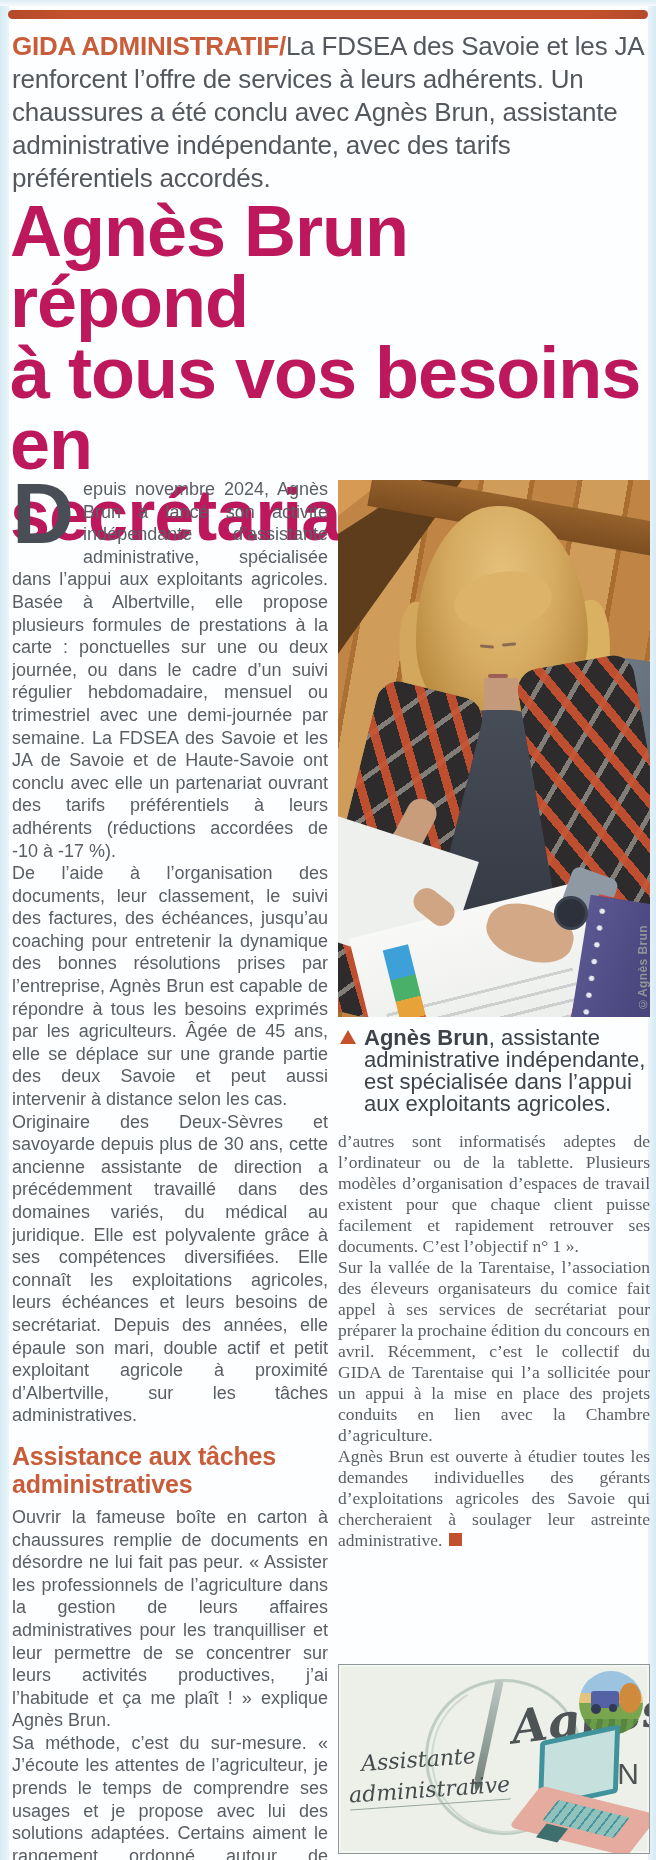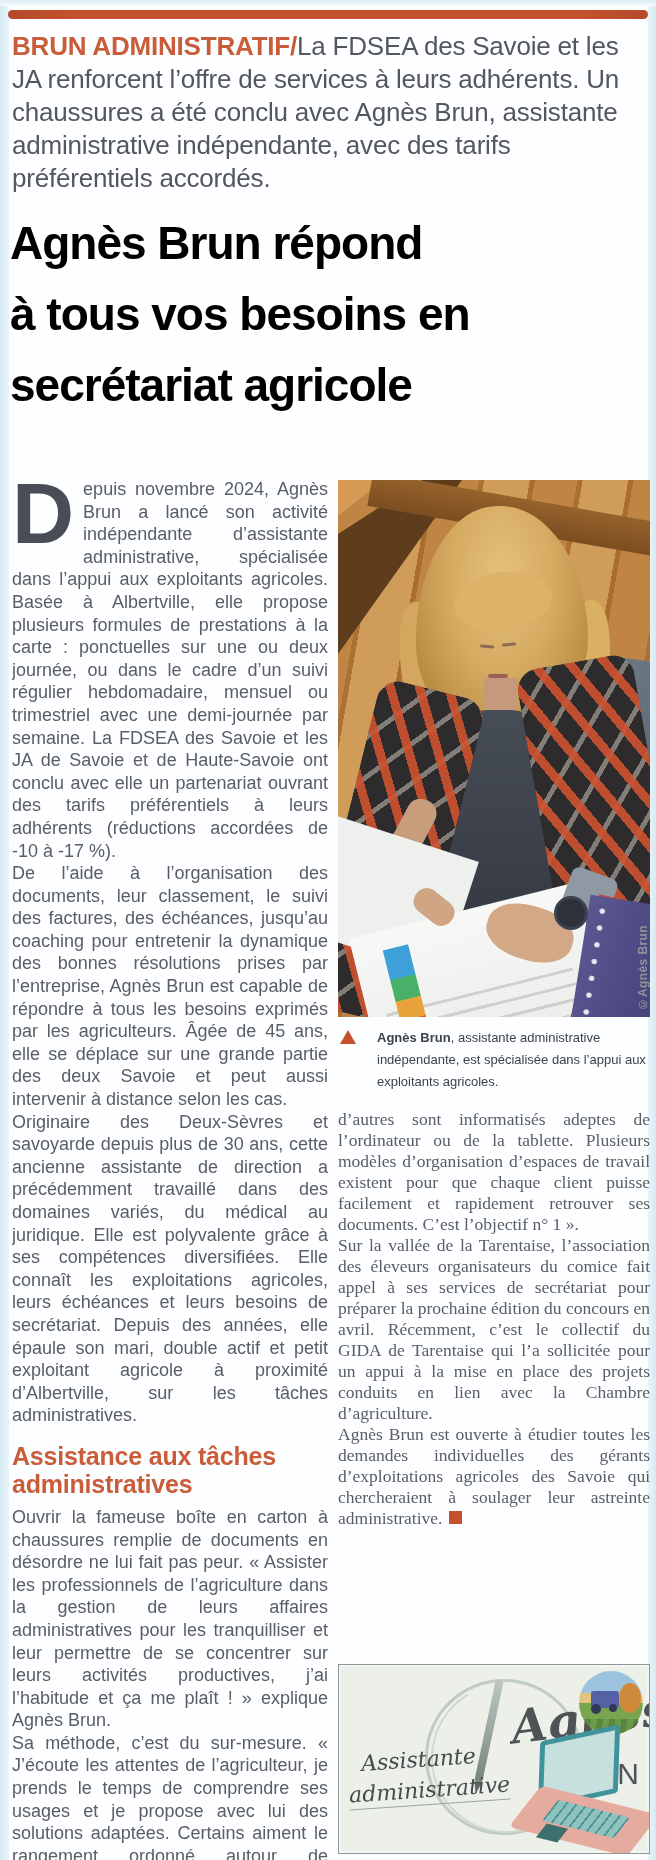--- a/index.html
+++ b/index.html
@@ -10,22 +10,22 @@
   .edge.right{right:0;top:0;width:8px;height:1860px;background:linear-gradient(270deg,#d5eaf3,#eaf5fa);}
   .edge.top{left:0;top:0;width:656px;height:6px;background:linear-gradient(180deg,#dcedf5,#f6fbfd);}
 
   .topbar{position:absolute;left:8px;top:10px;width:640px;height:9px;border-radius:6px;
           background:linear-gradient(90deg,#b44a2a,#c4512e 10%,#c4512e 90%,#b44a2a);}
 
   .standfirst{position:absolute;left:12px;top:30px;width:638px;
               font-size:26px;line-height:33px;color:#54575d;letter-spacing:-0.2px;}
   .kicker{font-weight:bold;color:#c95d39;}
 
-  .headline{position:absolute;left:10px;top:208px;width:644px;
-            font-weight:bold;color:#000000;font-size:46px;line-height:71px;letter-spacing:-1px;}
+  .headline{position:absolute;left:10px;top:196px;width:644px;
+            font-weight:bold;color:#be185d;font-size:72px;line-height:71px;letter-spacing:-1px;}
   .headline span{display:block;}
 
   .colL{position:absolute;left:12px;top:478px;width:316px;height:1382px;overflow:hidden;}
   .colR{position:absolute;left:338px;top:480px;width:312px;}
 
   p.body{margin:0;font-size:18px;line-height:22.6px;color:#5a5e64;text-align:justify;}
   .colR p.body{font-size:17.5px;line-height:21px;}
   h2.sub{margin:15px 0 8px 0;font-size:25px;line-height:28px;font-weight:bold;
          color:#c95d39;letter-spacing:-0.2px;}
   .dropcap{float:left;font-size:86px;line-height:66px;font-weight:bold;color:#484d56;
@@ -82,21 +82,21 @@
   .ph-watch{left:216px;top:416px;width:28px;height:28px;background:#2c313b;border:3px solid #3c4350;border-radius:50%;}
   .ph-folderRed{left:244px;top:414px;width:15px;height:150px;background:#cf4340;transform:rotate(13deg);}
   .ph-binder{right:-8px;top:420px;width:78px;height:130px;transform:rotate(9deg);
            background:linear-gradient(100deg,#5a5792,#46437a);}
   .ph-binder::after{content:"";position:absolute;left:8px;top:6px;width:12px;height:118px;
            background-image:radial-gradient(circle,#e8e8f2 2.4px,transparent 3px);background-size:12px 17px;}
   .ph-credit{right:0;bottom:6px;color:#8f9398;font-size:12px;font-weight:bold;
            writing-mode:vertical-rl;transform:rotate(180deg);letter-spacing:.4px;}
 
   
-  .caption{display:flex;margin-top:10px;font-size:13px;line-height:22px;color:#3e434a;gap:13px;}
+  .caption{display:flex;margin-top:10px;font-size:22px;line-height:22px;color:#3e434a;}
   .cap-tri{width:0;height:0;border-left:8px solid transparent;border-right:8px solid transparent;
            border-bottom:14px solid #c4512e;margin:3px 8px 0 2px;flex:none;}
   .cap-name{font-weight:bold;}
   .rparas{margin-top:16px;max-height:474px;overflow:hidden;font-family:Liberation Serif, serif;}
   .endmark{display:inline-block;width:13px;height:13px;background:#c4512e;margin-left:6px;vertical-align:baseline;}
 
   .contact{position:absolute;left:338px;top:1668px;width:312px;
            font-size:17px;line-height:21px;color:#8b8e94;text-align:justify;}
 
   
@@ -135,21 +135,21 @@
 </style>
 </head>
 <body>
 
 <div class="edge left"></div>
 <div class="edge right"></div>
 <div class="edge top"></div>
 
 <div class="topbar"></div>
 
-<div class="standfirst"><span class="kicker">BRUN ADMINISTRATIF/</span><span>La FDSEA des Savoie et les JA renforcent l’offre de services à leurs adhérents. Un chaussures a été conclu avec Agnès Brun, assistante administrative indépendante, avec des tarifs préférentiels accordés.</span></div>
+<div class="standfirst"><span class="kicker">GIDA ADMINISTRATIF/</span><span>La FDSEA des Savoie et les JA renforcent l’offre de services à leurs adhérents. Un chaussures a été conclu avec Agnès Brun, assistante administrative indépendante, avec des tarifs préférentiels accordés.</span></div>
 
 <h1 class="headline" style="margin:0;">
   <span>Agnès Brun répond</span>
   <span>à tous vos besoins en</span>
   <span>secrétariat agricole</span>
 </h1>
 
 <div class="colL">
   <p class="body"><span class="dropcap">D</span><span>epuis novembre 2024, Agnès Brun a lancé son activité indépendante d’assistante administrative, spécialisée dans l’appui aux exploitants agricoles. Basée à Albertville, elle propose plusieurs formules de prestations à la carte : ponctuelles sur une ou deux journée, ou dans le cadre d’un suivi régulier hebdomadaire, mensuel ou trimestriel avec une demi-journée par semaine. La FDSEA des Savoie et les JA de Savoie et de Haute-Savoie ont conclu avec elle un partenariat ouvrant des tarifs préférentiels à leurs adhérents (réductions accordées de -10 à -17 %).</span></p>
   <p class="body">De l’aide à l’organisation des documents, leur classement, le suivi des factures, des échéances, jusqu’au coaching pour entretenir la dynamique des bonnes résolutions prises par l’entreprise, Agnès Brun est capable de répondre à tous les besoins exprimés par les agriculteurs. Âgée de 45 ans, elle se déplace sur une grande partie des deux Savoie et peut aussi intervenir à distance selon les cas.</p>

